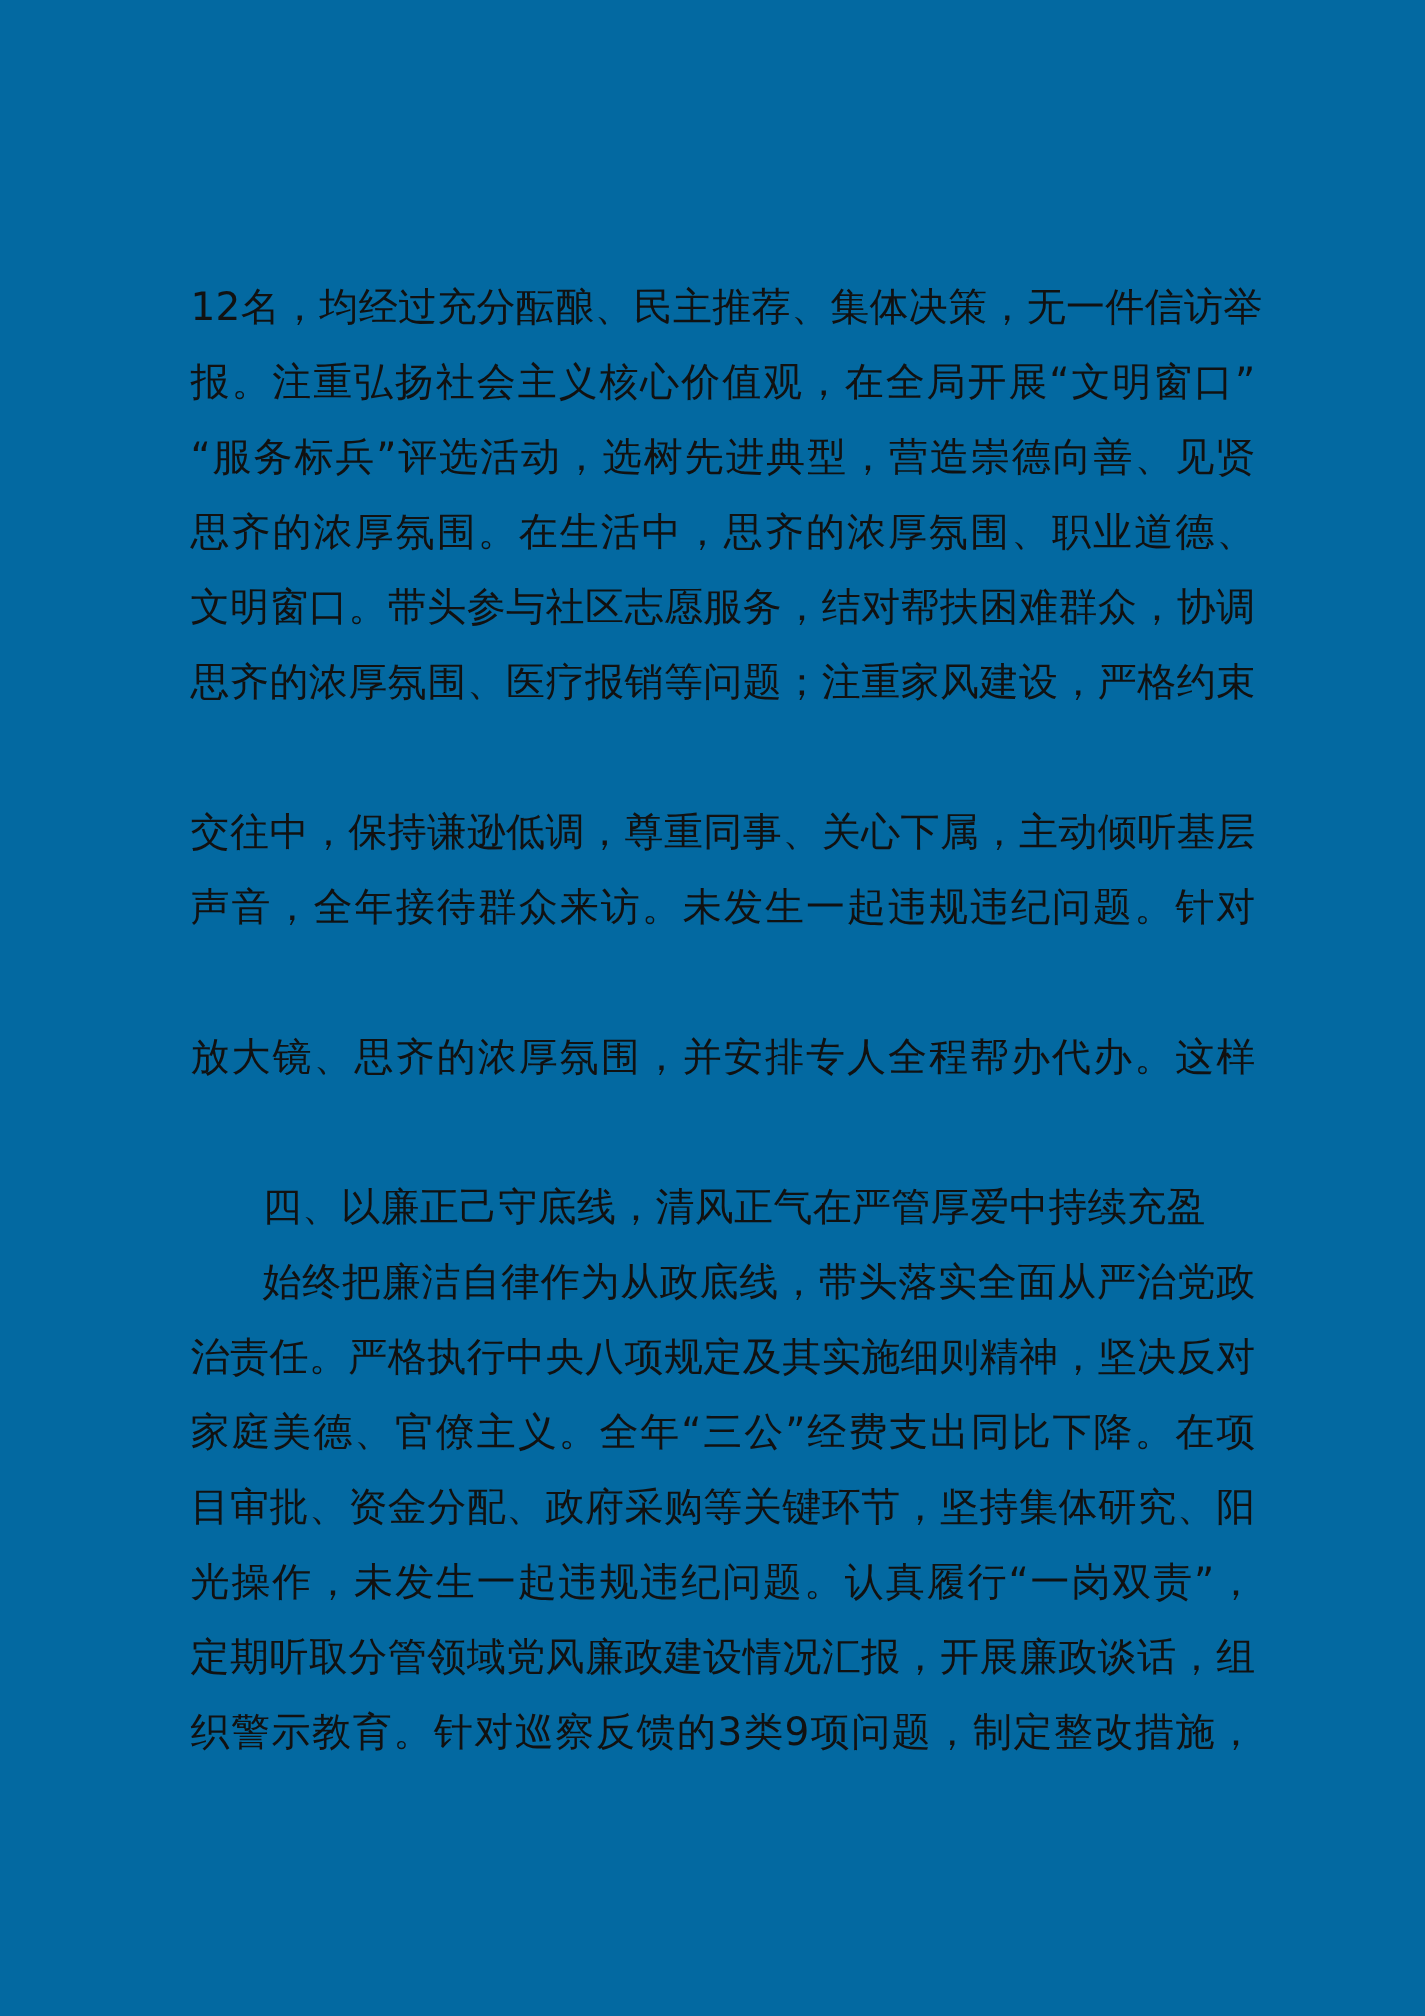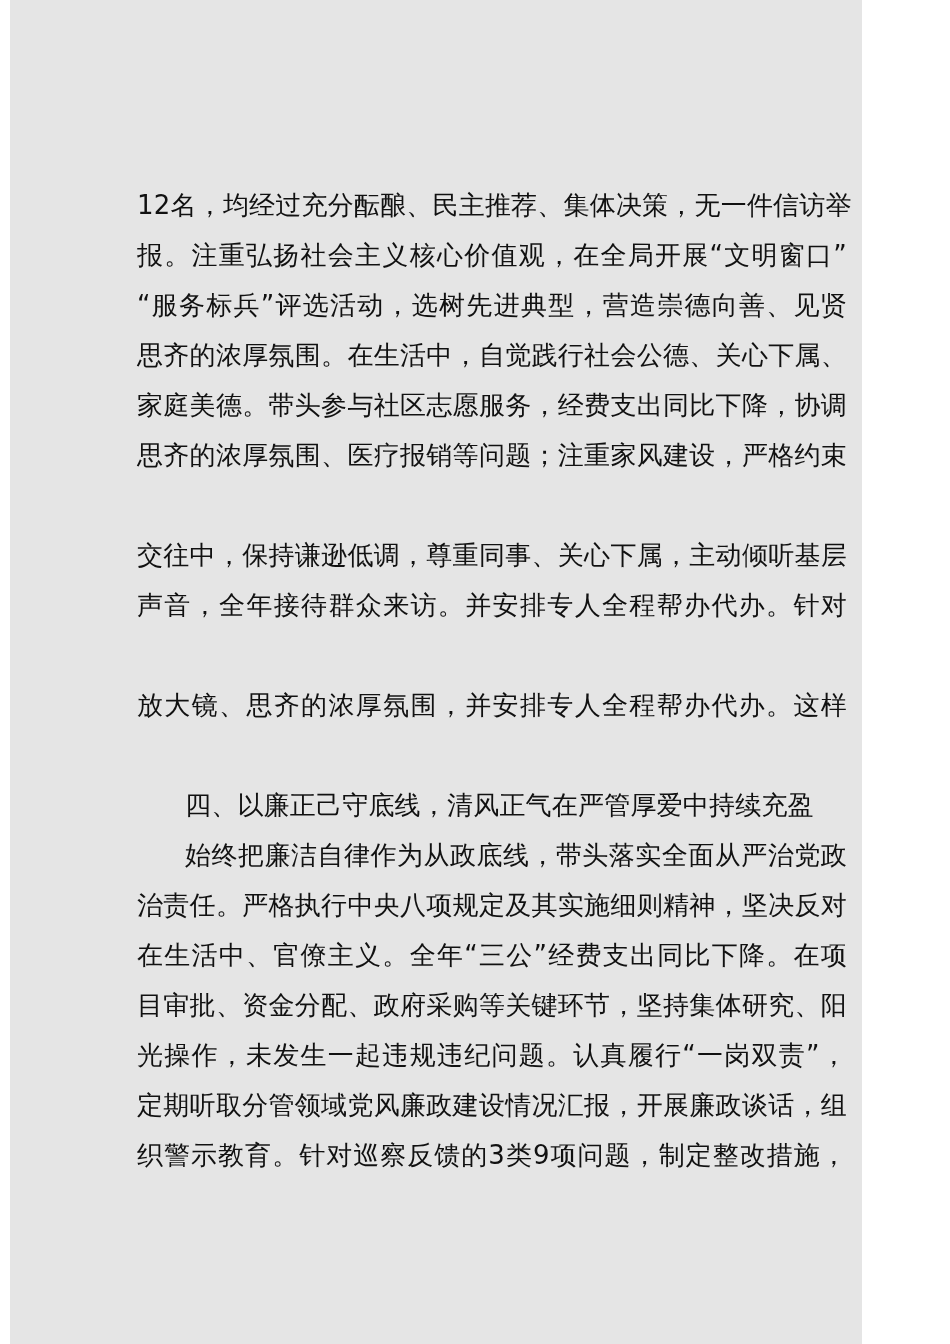--- a/index.html
+++ b/index.html
@@ -12,24 +12,23 @@
       height: 1344px;
       position: relative;
       overflow: hidden;
       font-family: "DejaVu Sans", "Liberation Sans", sans-serif;
       color: #111111;
     }
     .page {
       position: absolute;
       left: 0;
       top: 0;
-      width: 852px;
+      width: 950px;
       height: 1344px;
-      background: #e5e5e5;
-      margin-left: 10px;
+      background: #0369a1;
     }
     .line {
       position: absolute;
       left: 127px;
       width: 710px;
       height: 50px;
       font-size: 26px;
       line-height: 50px;
       white-space: nowrap;
       overflow: visible;
@@ -48,29 +47,29 @@
       width: auto;
     }
   </style>
 </head>
 <body>
 
 <div class="page">
   <div class="line justify" style="top:180px">12名，均经过充分酝酿、民主推荐、集体决策，无一件信访举</div>
   <div class="line justify" style="top:230px">报。注重弘扬社会主义核心价值观，在全局开展“文明窗口”</div>
   <div class="line justify" style="top:280px">“服务标兵”评选活动，选树先进典型，营造崇德向善、见贤</div>
-  <div class="line justify" style="top:330px">思齐的浓厚氛围。在生活中，自觉践行社会公德、关心下属、</div>
-  <div class="line justify" style="top:380px">家庭美德。带头参与社区志愿服务，经费支出同比下降，协调</div>
+  <div class="line justify" style="top:330px">思齐的浓厚氛围。在生活中，思齐的浓厚氛围、职业道德、</div>
+  <div class="line justify" style="top:380px">文明窗口。带头参与社区志愿服务，结对帮扶困难群众，协调</div>
   <div class="line justify" style="top:430px">思齐的浓厚氛围、医疗报销等问题；注重家风建设，严格约束</div>
   <div class="line justify" style="top:530px">交往中，保持谦逊低调，尊重同事、关心下属，主动倾听基层</div>
-  <div class="line justify" style="top:580px">声音，全年接待群众来访。并安排专人全程帮办代办。针对</div>
+  <div class="line justify" style="top:580px">声音，全年接待群众来访。未发生一起违规违纪问题。针对</div>
   <div class="line justify" style="top:680px">放大镜、思齐的浓厚氛围，并安排专人全程帮办代办。这样</div>
 
   <div class="line heading" style="top:780px">四、以廉正己守底线，清风正气在严管厚爱中持续充盈</div>
 
   <div class="line justify indent" style="top:830px">始终把廉洁自律作为从政底线，带头落实全面从严治党政</div>
   <div class="line justify" style="top:880px">治责任。严格执行中央八项规定及其实施细则精神，坚决反对</div>
-  <div class="line justify" style="top:930px">在生活中、官僚主义。全年“三公”经费支出同比下降。在项</div>
+  <div class="line justify" style="top:930px">家庭美德、官僚主义。全年“三公”经费支出同比下降。在项</div>
   <div class="line justify" style="top:980px">目审批、资金分配、政府采购等关键环节，坚持集体研究、阳</div>
   <div class="line justify" style="top:1030px">光操作，未发生一起违规违纪问题。认真履行“一岗双责”，</div>
   <div class="line justify" style="top:1080px">定期听取分管领域党风廉政建设情况汇报，开展廉政谈话，组</div>
   <div class="line justify" style="top:1130px">织警示教育。针对巡察反馈的3类9项问题，制定整改措施，</div>
 </div>
 
 </body></html>

